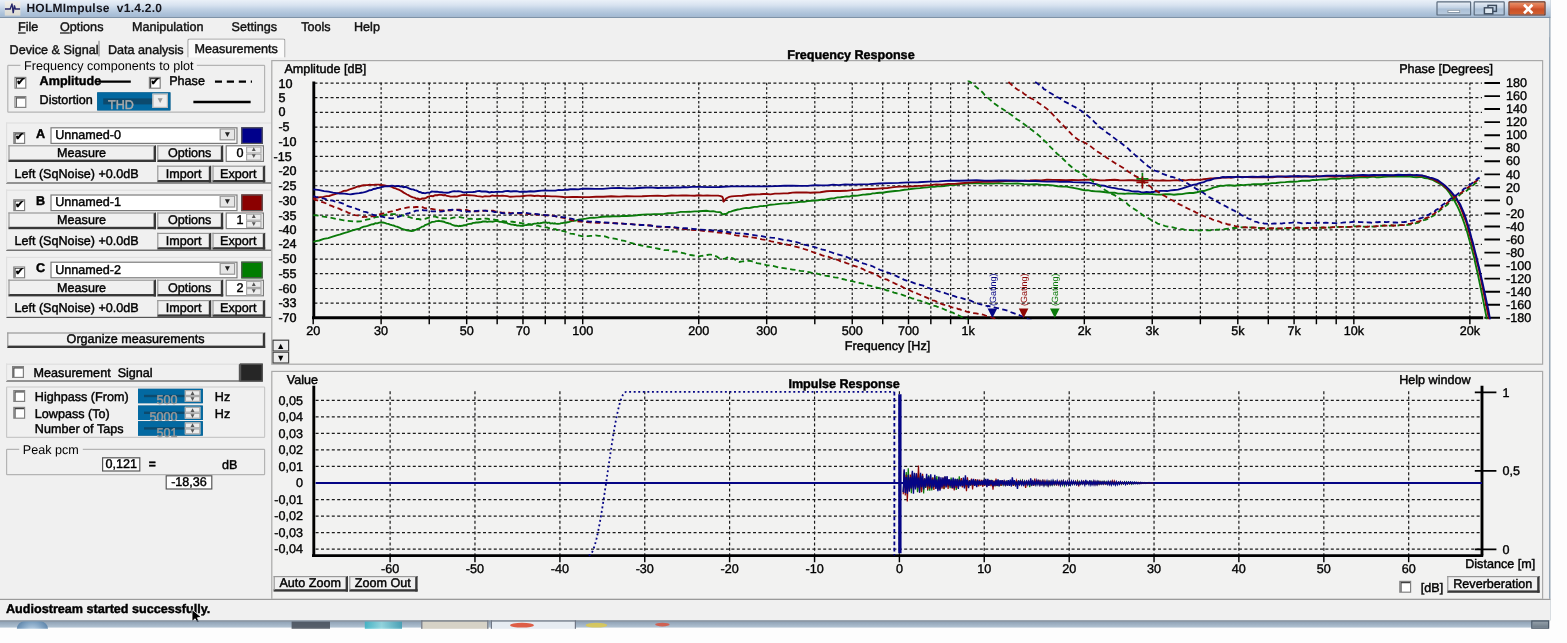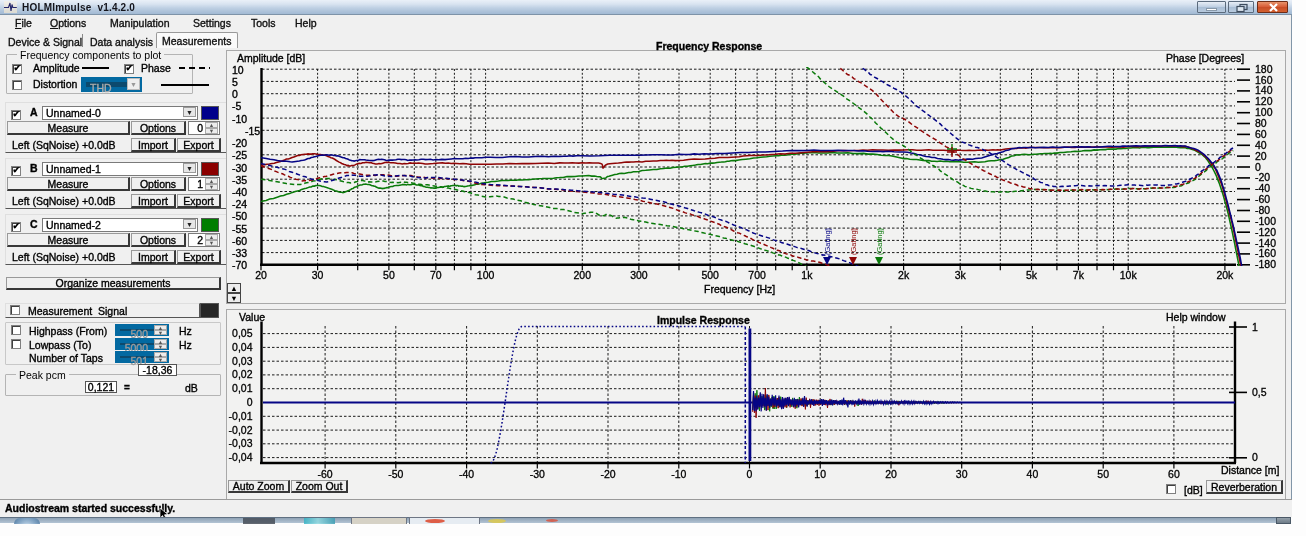--- a/index.html
+++ b/index.html
@@ -56,27 +56,27 @@
 <div class="menu-i" style="left:50px;top:17px"><u>O</u>ptions</div>
 <div class="menu-i" style="left:110px;top:17px">Manipulation</div>
 <div class="menu-i" style="left:193px;top:17px">Settings</div>
 <div class="menu-i" style="left:251px;top:17px">Tools</div>
 <div class="menu-i" style="left:295px;top:17px">Help</div>
 <div class="atab" style="left:156px;top:32px;width:82px"></div>
 <div class="tab-tx" style="left:8px;top:36px">Device &amp; Signal</div>
 <div class="tabsep" style="left:82px;top:34px"></div>
 <div class="tab-tx" style="left:90px;top:36px">Data analysis</div>
 <div class="tab-tx" style="left:162px;top:35px">Measurements</div>
-<div class="gbox" style="left:6px;top:54px;width:187px;height:40px">
+<div class="gbox" style="left:6px;top:54px;width:215px;height:40px">
     <div class="gbox-l">Frequency components to plot</div>
   </div>
 <div class="cb" style="left:12px;top:64px">
     <span class="ck">✔</span>
   </div>
-<div class="lbl" style="left:33px;top:62px;font-size:10.5px;font-weight:normal;color:#000">Amplitude</div>
+<div class="lbl" style="left:33px;top:62px;font-size:10.5px;font-weight:bold;color:#000">Amplitude</div>
 <svg class="abs" style="left:82px;top:63px" width="27" height="10">
     <line x1="0" y1="5" x2="32" y2="5" stroke="#000" stroke-width="2"></line>
   </svg>
 <div class="cb" style="left:124px;top:64px">
     <span class="ck">✔</span>
   </div>
 <div class="lbl" style="left:141px;top:62px;font-size:10.5px;font-weight:normal;color:#000">Phase</div>
 <svg class="abs" style="left:179px;top:63px" width="31" height="10">
     <line x1="0" y1="5" x2="31" y2="5" stroke="#000" stroke-width="2" stroke-dasharray="6,4"></line>
   </svg>
@@ -155,33 +155,33 @@
 <div class="lbl" style="left:179px;top:339px;font-size:10.5px;font-weight:normal;color:#000">Hz</div>
 <div class="lbl" style="left:29px;top:352px;font-size:10.5px;font-weight:normal;color:#000">Number of Taps</div>
 <div class="dfld" style="left:115px;top:351px;width:54px;height:12px;text-align:right;line-height:10px;padding-right:16px">501</div>
 <div class="abs" style="left:154px;top:352px;width:13px;height:5px;background:#ececec;border:1px solid #aaa;font-size:5.5px;text-align:center;line-height:4px;color:#555">▲</div>
 <div class="abs" style="left:154px;top:357px;width:13px;height:5px;background:#ececec;border:1px solid #aaa;font-size:5.5px;text-align:center;line-height:4px;color:#555">▼</div>
 <div class="gbox" style="left:5px;top:374px;width:216px;height:22px">
     <div class="gbox-l">Peak pcm</div>
   </div>
 <div class="fld" style="left:85px;top:381px;width:32px;height:12px;line-height:11px;text-align:center;border-color:#555">0,121</div>
 <div class="lbl" style="left:124px;top:382px;font-size:10px;font-weight:bold;color:#000">=</div>
-<div class="fld" style="left:138px;top:364px;width:39px;height:12px;line-height:11px;text-align:center;border-color:#555">-18,36</div>
+<div class="fld" style="left:138px;top:396px;width:39px;height:12px;line-height:11px;text-align:center;border-color:#555">-18,36</div>
 <div class="lbl" style="left:185px;top:382px;font-size:10.5px;font-weight:normal;color:#000">dB</div>
 <div class="chart" style="left:226px;top:50px;width:1060px;height:254px"></div>
 <div class="lbl" style="left:237px;top:52px;font-size:10.5px;font-weight:normal;color:#000">Amplitude [dB]</div>
 <div class="lbl" style="left:656px;top:40px;font-size:10.5px;font-weight:bold;color:#000">Frequency Response</div>
 <div class="lbl" style="left:1166px;top:52px;font-size:10.5px;font-weight:normal;color:#000">Phase [Degrees]</div>
 <div class="lbl" style="left:704px;top:283px;font-size:10.5px;font-weight:normal;color:#000">Frequency [Hz]</div>
 <div class="lbl" style="left:232px;top:63.7px">10</div>
 <div class="lbl" style="left:232px;top:75.9px">5</div>
 <div class="lbl" style="left:232px;top:88.2px">0</div>
 <div class="lbl" style="left:232px;top:100.4px">-5</div>
 <div class="lbl" style="left:232px;top:112.6px">-10</div>
-<div class="lbl" style="left:245px;top:124.8px">-15</div>
+<div class="lbl" style="left:228px;top:124.8px">-15</div>
 <div class="lbl" style="left:232px;top:137.1px">-20</div>
 <div class="lbl" style="left:232px;top:149.3px">-25</div>
 <div class="lbl" style="left:232px;top:161.5px">-30</div>
 <div class="lbl" style="left:232px;top:173.7px">-35</div>
 <div class="lbl" style="left:232px;top:185.9px">-40</div>
 <div class="lbl" style="left:232px;top:198.2px">-24</div>
 <div class="lbl" style="left:232px;top:210.4px">-50</div>
 <div class="lbl" style="left:232px;top:222.6px">-55</div>
 <div class="lbl" style="left:232px;top:234.9px">-60</div>
 <div class="lbl" style="left:232px;top:247.1px">-33</div>

